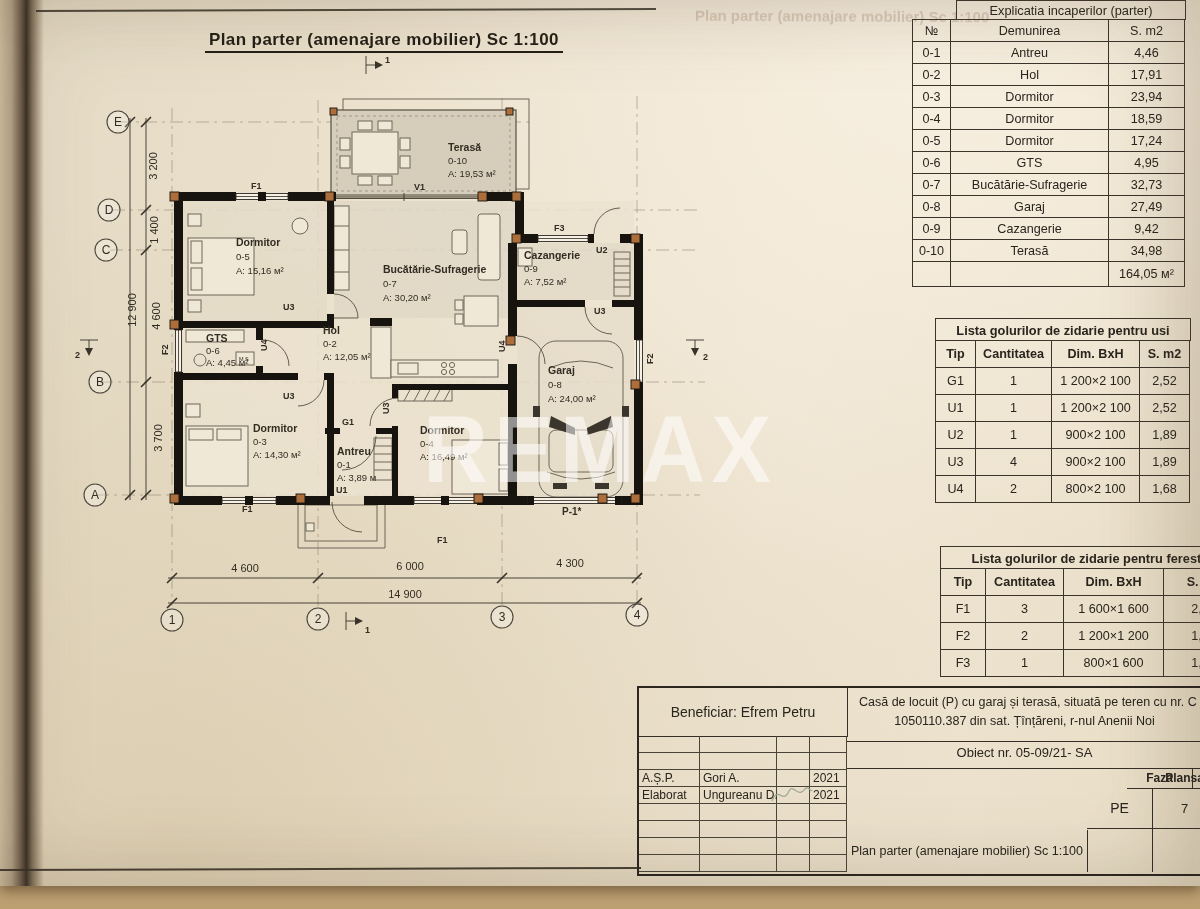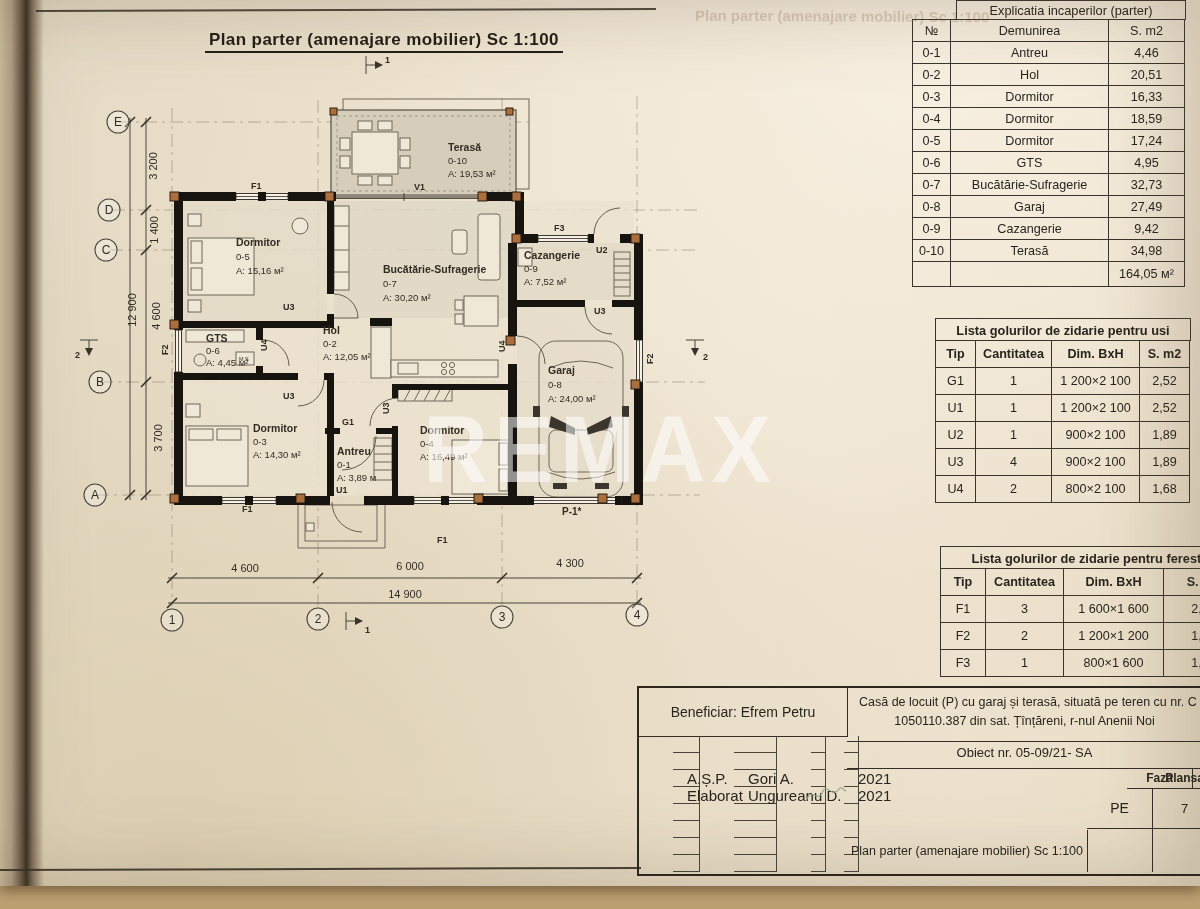--- a/index.html
+++ b/index.html
@@ -57,21 +57,21 @@
   #t1 td{height:19px;}
   #t2 td,#t3 td{height:24px;}
   td.lft{text-align:left;padding-left:7px;}
   
   #tb{left:637px;top:686px;width:563px;height:186px;border:2.2px solid #2c261f;border-right:none;
     color:#29241d;z-index:3;}
   .tbcell{position:absolute;display:flex;align-items:center;justify-content:center;}
   #tb-grid{position:absolute;left:0;top:48px;width:208px;height:136px;
     display:grid;grid-template-columns:61px 77px 33px 37px;grid-auto-rows:17px;}
   #tb-grid div{border-right:1.2px solid #4a4337;border-bottom:1.2px solid #4a4337;
-    font-size:15px;padding-left:14px;display:flex;align-items:center;overflow:visible;white-space:nowrap;margin-left:34px;}
+    font-size:12px;padding-left:3px;display:flex;align-items:center;overflow:visible;white-space:nowrap;}
 </style>
 </head>
 <body>
 
 <div class="abs" id="paper"></div>
 <div class="abs" id="left-edge"></div>
 <div class="abs" id="frame-top"></div>
 <div class="abs" id="frame-bottom"></div>
 <div class="abs" id="bleed-title">Plan parter (amenajare mobilier) Sc 1:100</div>
 <div class="abs" id="main-title">Plan parter (amenajare mobilier) Sc 1:100</div>
@@ -408,26 +408,26 @@
     <td>S. m2</td>
   </tr>
   <tr>
         <td>0-1</td>
         <td class="lft">Antreu</td>
         <td>4,46</td>
       </tr>
   <tr>
         <td>0-2</td>
         <td class="lft">Hol</td>
-        <td>20,51</td>
+        <td>17,91</td>
       </tr>
   <tr>
         <td>0-3</td>
         <td class="lft">Dormitor</td>
-        <td>16,33</td>
+        <td>23,94</td>
       </tr>
   <tr>
         <td>0-4</td>
         <td class="lft">Dormitor</td>
         <td>18,59</td>
       </tr>
   <tr>
         <td>0-5</td>
         <td class="lft">Dormitor</td>
         <td>17,24</td>

